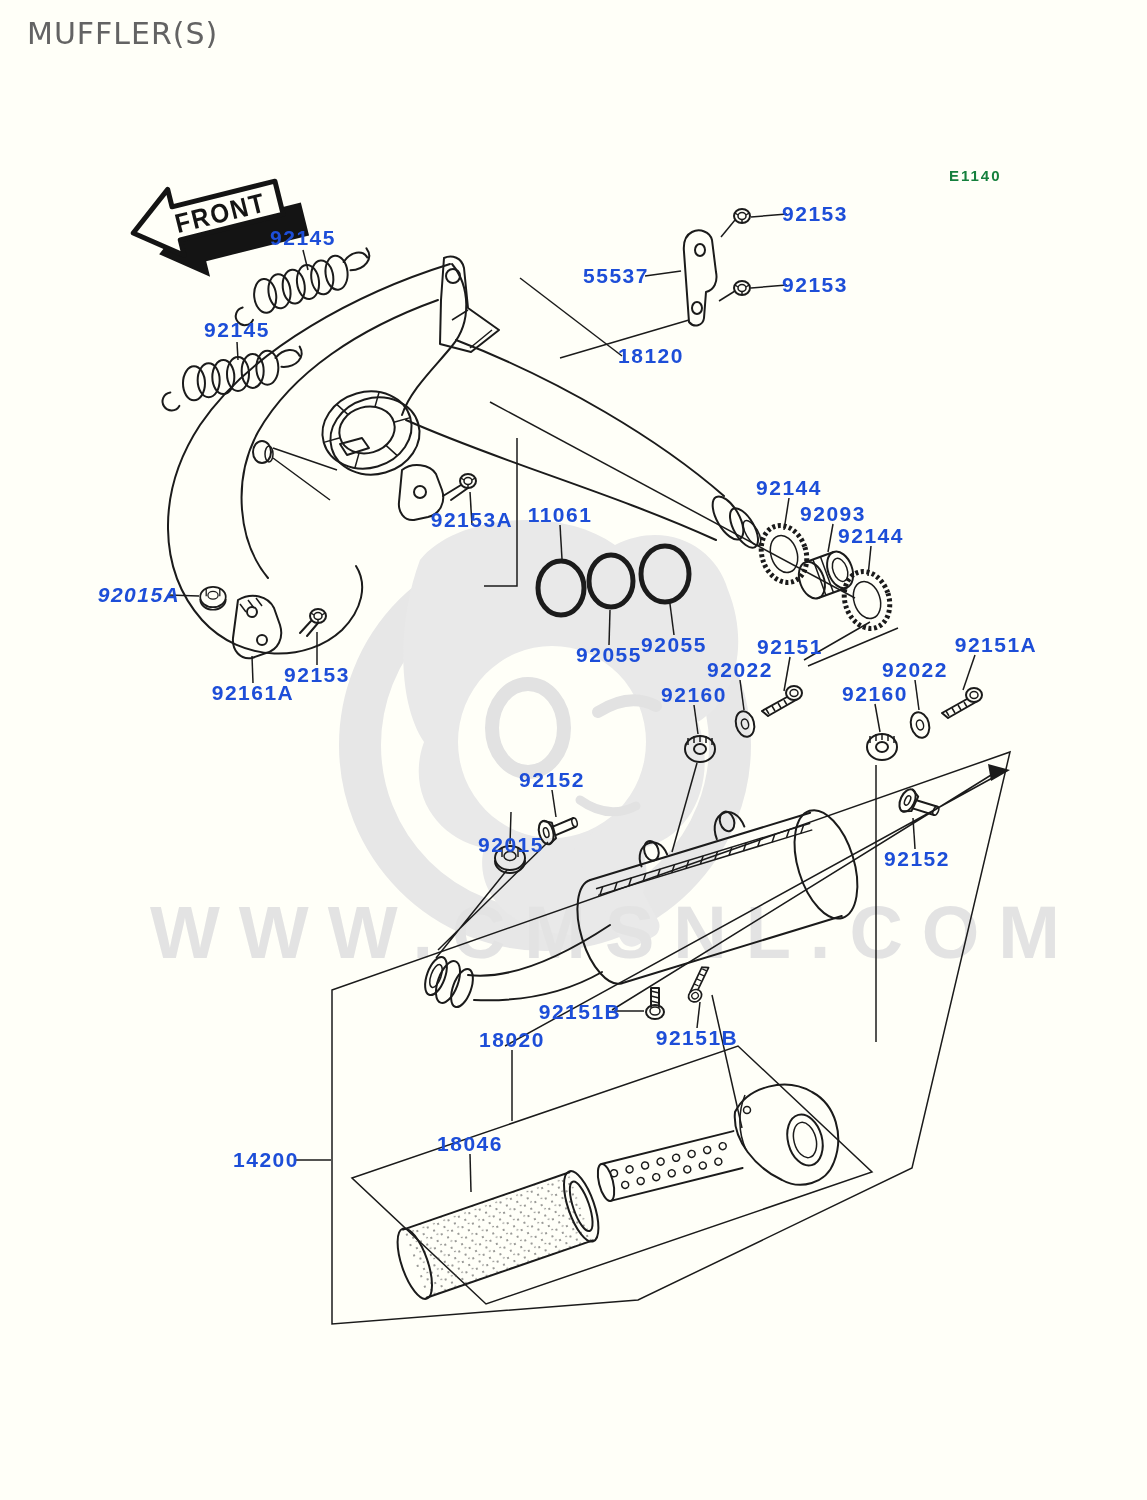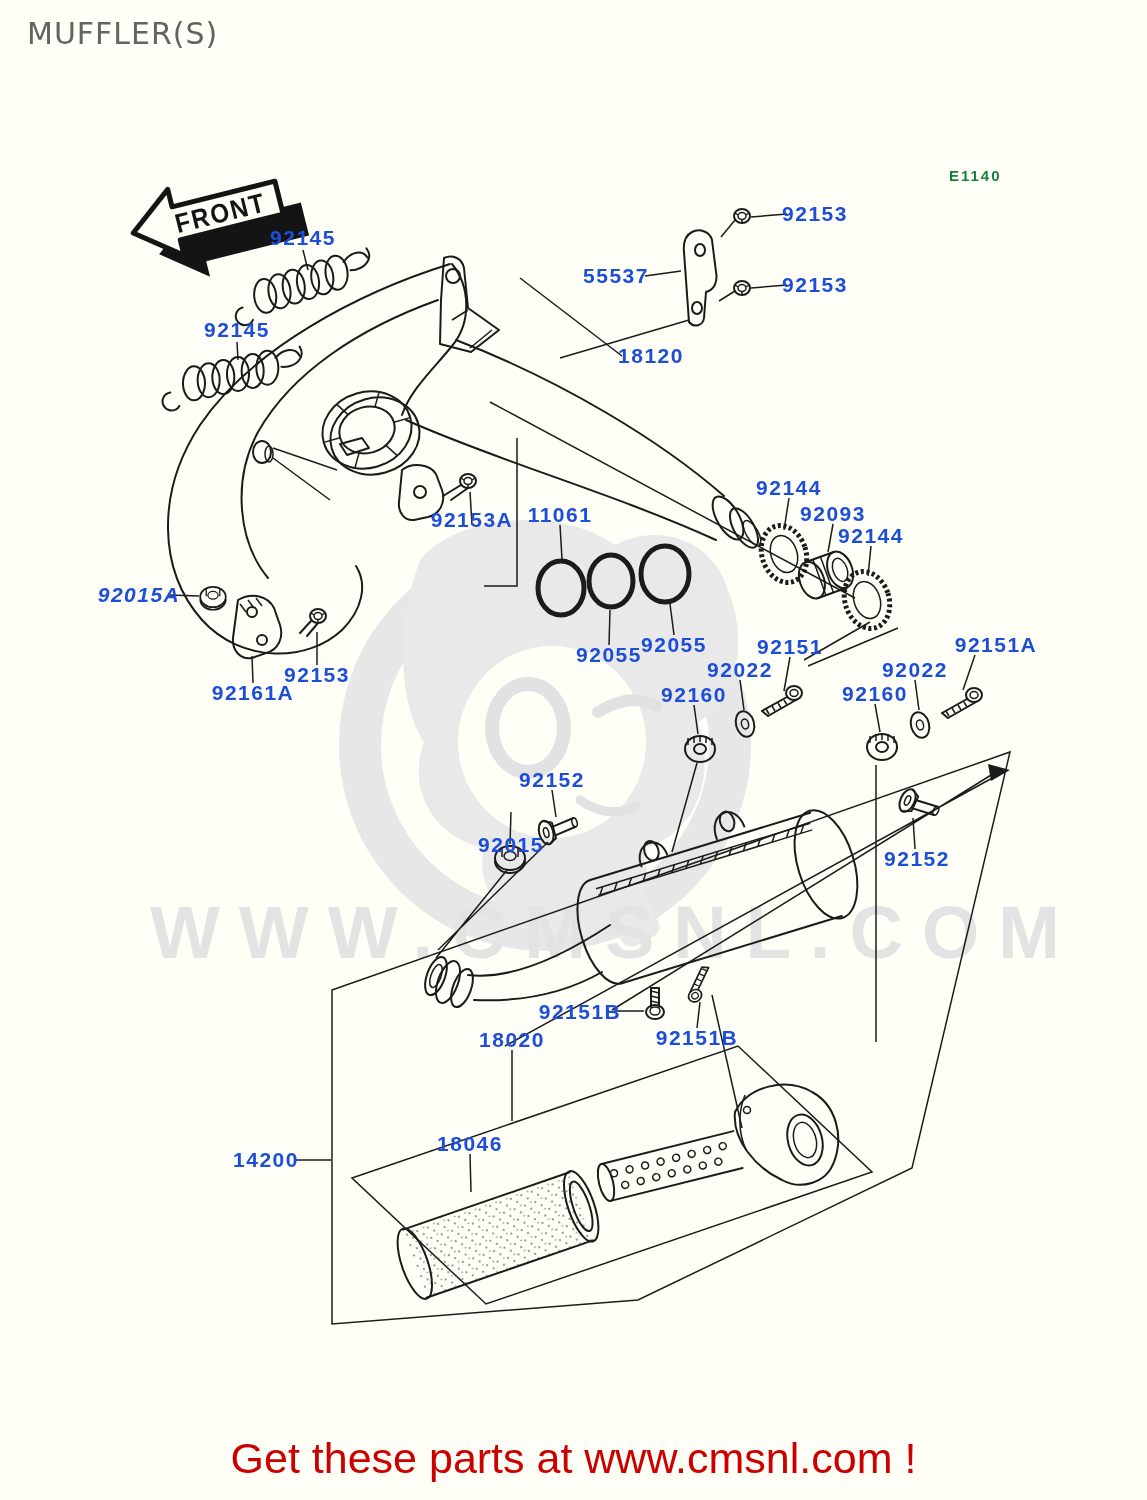--- a/index.html
+++ b/index.html
@@ -343,15 +343,14 @@
       <div class="part-label" style="left: 317px; top: 675px;">92153</div>
       <div class="part-label" style="left: 552px; top: 780px;">92152</div>
       <div class="part-label" style="left: 511px; top: 802px; margin-top: 43px;">92015</div>
       <div class="part-label" style="left: 917px; top: 859px;">92152</div>
       <div class="part-label" style="left: 580px; top: 1012px;">92151B</div>
       <div class="part-label" style="left: 697px; top: 1038px;">92151B</div>
       <div class="part-label" style="left: 512px; top: 1040px;">18020</div>
       <div class="part-label" style="left: 470px; top: 1144px;">18046</div>
       <div class="part-label" style="left: 266px; top: 1160px;">14200</div>
     </div>
-  <div class="footer-cta" style="color: rgb(204, 0, 0);">Get these parts at www.cmsnl.com !</div>
 
 </div>
 
 </body></html>

